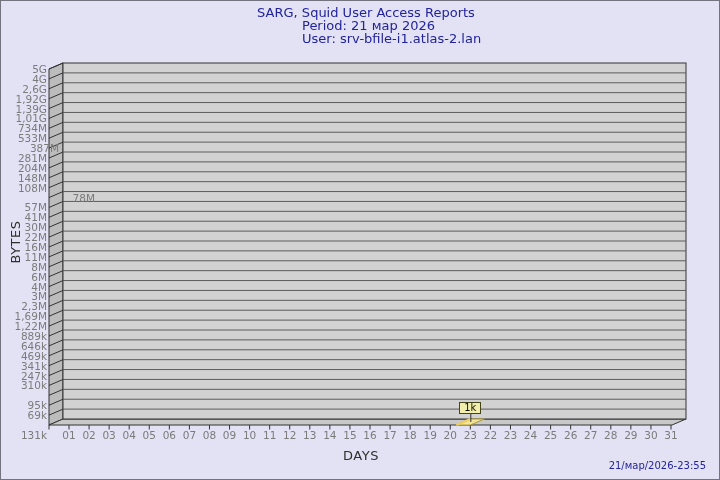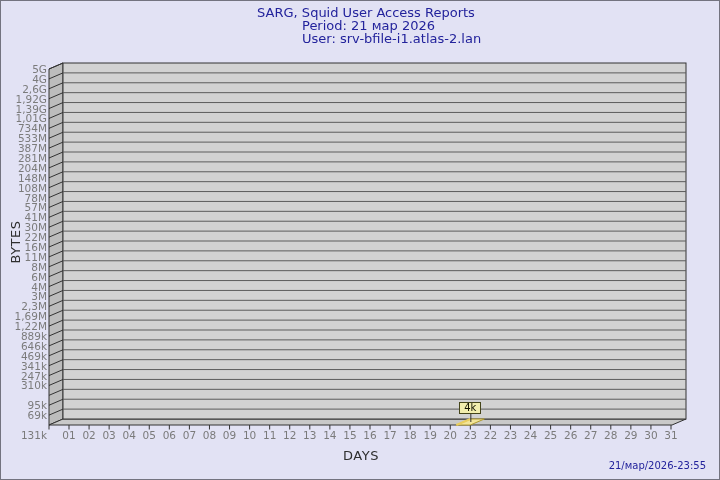--- a/index.html
+++ b/index.html
@@ -181,26 +181,26 @@
 
   <div id="y-labels">
       <div class="ylab" style="top: 62px;">5G</div>
       <div class="ylab" style="top: 71.8889px;">4G</div>
       <div class="ylab" style="top: 81.7778px;">2,6G</div>
       <div class="ylab" style="top: 91.6667px;">1,92G</div>
       <div class="ylab" style="top: 101.556px;">1,39G</div>
       <div class="ylab" style="top: 111.444px;">1,01G</div>
       <div class="ylab" style="top: 121.333px;">734M</div>
       <div class="ylab" style="top: 131.222px;">533M</div>
-      <div class="ylab" style="top: 141.111px;">387M</div>
+      <div class="ylab" style="top: 141.111px; padding-left: 12px;">387M</div>
       <div class="ylab" style="top: 151px;">281M</div>
       <div class="ylab" style="top: 160.889px;">204M</div>
       <div class="ylab" style="top: 170.778px;">148M</div>
       <div class="ylab" style="top: 180.667px;">108M</div>
-      <div class="ylab" style="top: 190.556px;">78M</div>
+      <div class="ylab" style="top: 190.556px; padding-left: 48px;">78M</div>
       <div class="ylab" style="top: 200.444px;">57M</div>
       <div class="ylab" style="top: 210.333px;">41M</div>
       <div class="ylab" style="top: 220.222px;">30M</div>
       <div class="ylab" style="top: 230.111px;">22M</div>
       <div class="ylab" style="top: 240px;">16M</div>
       <div class="ylab" style="top: 249.889px;">11M</div>
       <div class="ylab" style="top: 259.778px;">8M</div>
       <div class="ylab" style="top: 269.667px;">6M</div>
       <div class="ylab" style="top: 279.556px;">4M</div>
       <div class="ylab" style="top: 289.444px;">3M</div>
@@ -247,16 +247,16 @@
       <div class="xlab" style="left: 589.733px;">27</div>
       <div class="xlab" style="left: 609.8px;">28</div>
       <div class="xlab" style="left: 629.867px;">29</div>
       <div class="xlab" style="left: 649.933px;">30</div>
       <div class="xlab" style="left: 670px;">31</div>
     </div>
 
   <div id="y-axis-title">BYTES</div>
   <div id="x-axis-title">DAYS</div>
 
-  <div id="value-flag" style="left: 458.333px;">4k</div>
+  <div id="value-flag" style="left: 458.333px;">1k</div>
 
   <div id="timestamp">21/мар/2026-23:55</div>
 </div>
 
 </body></html>

